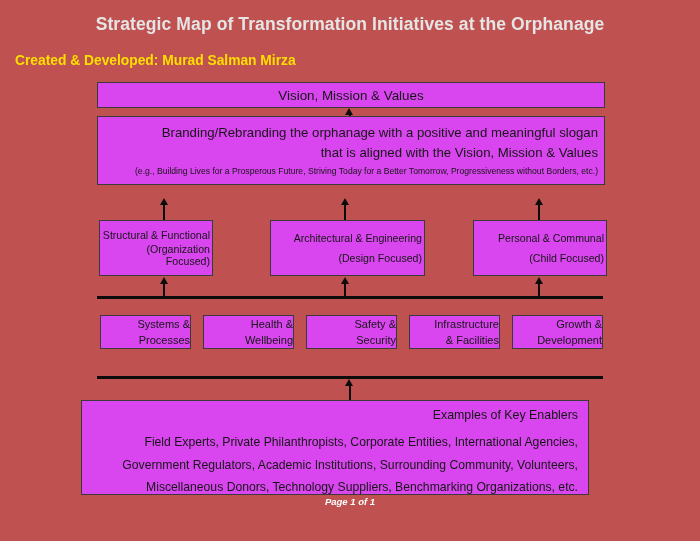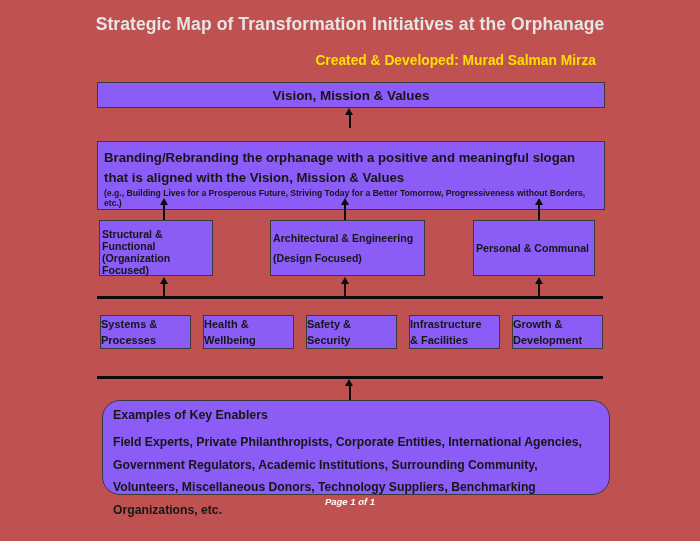--- a/index.html
+++ b/index.html
@@ -9,63 +9,62 @@
     font-family: "Liberation Sans", sans-serif;
     position: relative;
     overflow: hidden;
   }
   .page-title {
     position: absolute; top: 14px; left: 0; width: 700px;
     text-align: center; color: #e5e5e5;
     font-size: 17.5px; font-weight: bold; letter-spacing: 0.1px;
   }
   .page-subtitle {
-    position: absolute; top: 53px; left: 0; width: 596px;
-    text-align: right; color: #ffdf00;
+    position: absolute; top: 53px; left: 15px; width: 596px;
+    text-align: left; color: #ffdf00;
     font-size: 13.8px; font-weight: bold;
   }
   .node {
     position: absolute; box-sizing: border-box;
-    background: #8b5cf6; border: 1.4px solid #3a3a3a;
-    color: #161616; font-weight: bold; text-align: left;
+    background: #d946ef; border: 1.4px solid #3a3a3a;
+    color: #161616; font-weight: normal; text-align: right;
   }
   .vision-box {
     left: 97px; top: 82px; width: 508px; height: 26px;
     display: flex; align-items: center; justify-content: center;
     font-size: 13.4px;
   }
   .branding-box {
-    left: 97px; top: 141px; width: 508px; height: 69px;
+    left: 97px; top: 116px; width: 508px; height: 69px;
     display: flex; flex-direction: column; justify-content: space-between;
     padding: 6px 6px 8px 6px;
   }
   .branding-main { font-size: 13.2px; line-height: 20px; }
   .branding-examples { font-size: 8.6px; line-height: 10px; }
   .focus-box {
     top: 220px; height: 56px;
     display: flex; flex-direction: column; justify-content: space-around;
     font-size: 10.6px; padding: 7px 2px; box-sizing: border-box;
   }
   .focus-1 { left: 99px;  width: 114px; }
   .focus-2 { left: 270px; width: 155px; }
-  .focus-3 { left: 473px; width: 122px; }
+  .focus-3 { left: 473px; width: 134px; }
   .area-box {
     top: 315px; height: 34px; width: 91px;
     display: flex; flex-direction: column; justify-content: center;
     font-size: 11px; line-height: 16.5px;
   }
   .area-1 { left: 100px; }
   .area-2 { left: 203px; }
   .area-3 { left: 306px; }
   .area-4 { left: 409px; }
   .area-5 { left: 512px; }
   .enablers-box {
-    left: 102px; top: 400px; width: 508px; height: 95px;
+    left: 81px; top: 400px; width: 508px; height: 95px;
     padding: 7px 10px; 
-    border-radius: 18px;
   }
   .enablers-title { font-size: 12.4px; margin-bottom: 9px; }
   .enablers-body  { font-size: 12.2px; line-height: 22.5px; }
   .page-footer {
     position: absolute; top: 496px; left: 0; width: 700px;
     text-align: center; color: #ffffff;
     font-size: 9.5px; font-weight: bold; font-style: italic;
   }
   .hline {
     position: absolute; height: 2.6px; background: #0c0c0c;
@@ -120,20 +119,21 @@
 <div class="node focus-box focus-1">
   <div>Structural &amp; Functional</div>
   <div>(Organization Focused)</div>
 </div>
 <div class="node focus-box focus-2">
   <div>Architectural &amp; Engineering</div>
   <div>(Design Focused)</div>
 </div>
 <div class="node focus-box focus-3">
   <div>Personal &amp; Communal</div>
+  <div>(Child Focused)</div>
 </div>
 
 <div class="varrow a-focus-1"></div>
 <div class="varrow a-focus-2"></div>
 <div class="varrow a-focus-3"></div>
 
 <div class="hline hline-upper"></div>
 <div class="hline hline-lower"></div>
 
 <div class="node area-box area-1">

